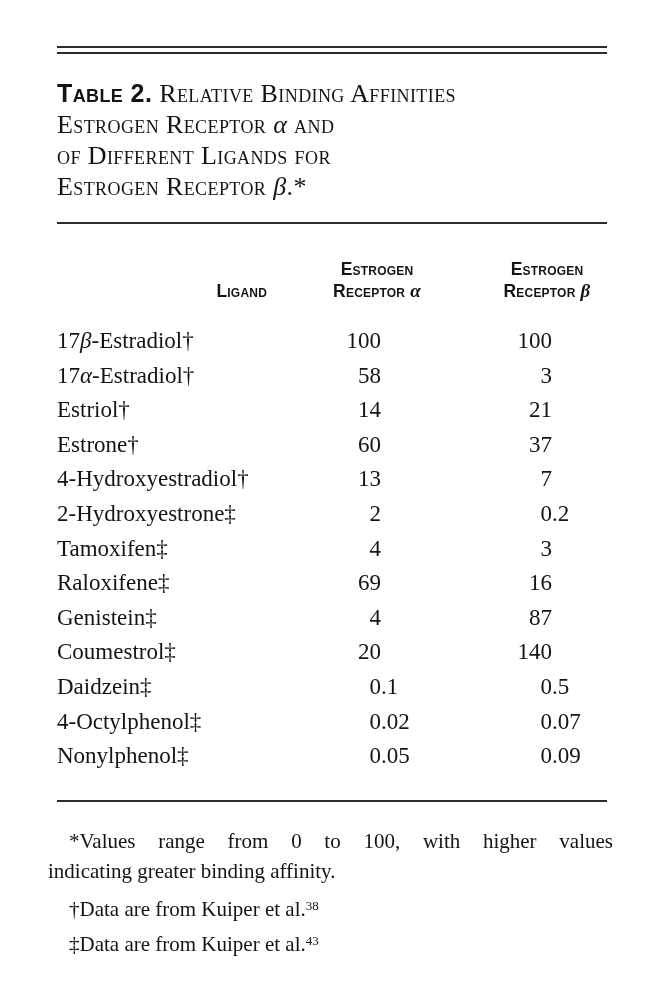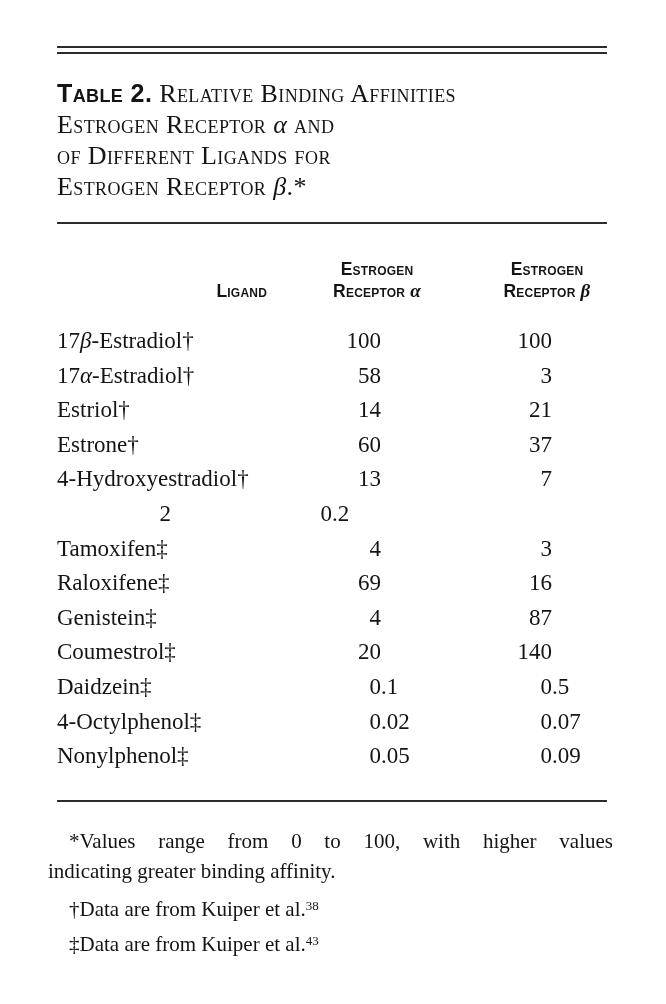--- a/index.html
+++ b/index.html
@@ -132,20 +132,21 @@
           <div class="num alpha">
             <span class="int">13</span>
             <span class="frac"></span>
           </div>
           <div class="num beta">
             <span class="int">7</span>
             <span class="frac"></span>
           </div>
         </div>
       <div class="trow">
+          <div class="ligand-cell">2-Hydroxyestrone‡</div>
           <div class="num alpha">
             <span class="int">2</span>
             <span class="frac"></span>
           </div>
           <div class="num beta">
             <span class="int">0</span>
             <span class="frac">.2</span>
           </div>
         </div>
       <div class="trow">

